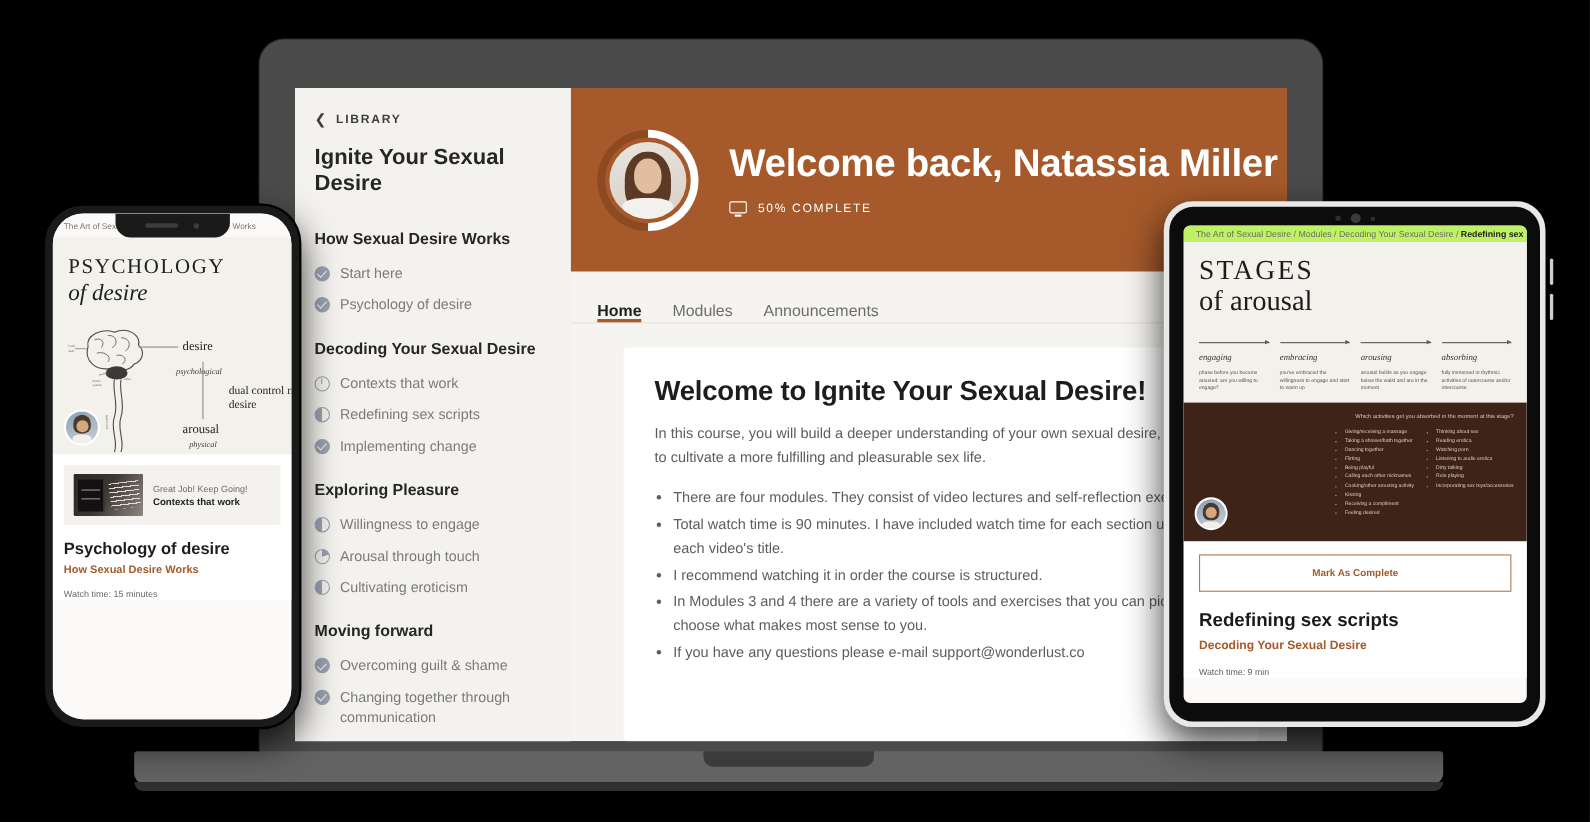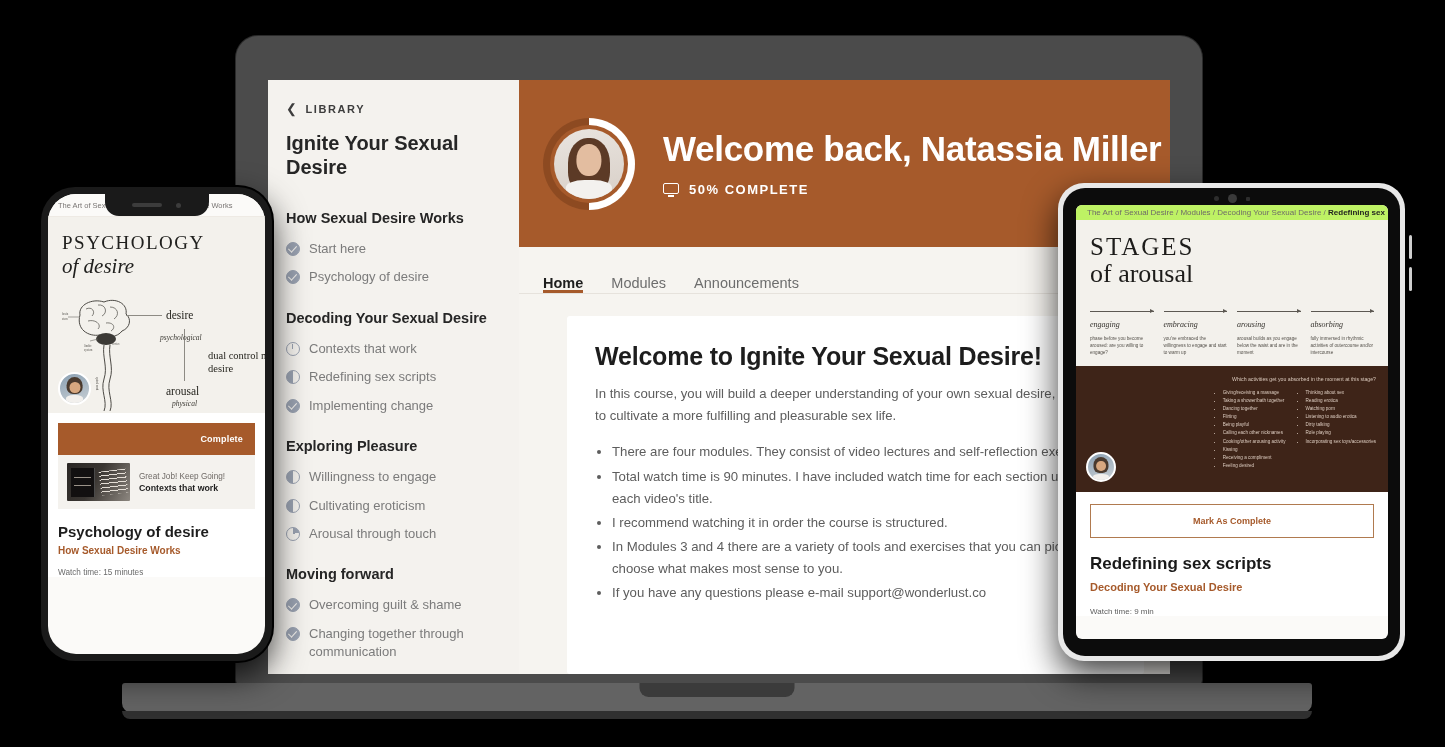--- a/index.html
+++ b/index.html
@@ -127,21 +127,21 @@
   .progress-row { display: flex; align-items: center; gap: 10px; }
   .monitor-icon { width: 16px; height: 14px; position: relative; flex: none; }
   .monitor-icon .scr {
     position: absolute; left: 0; top: 0; width: 16px; height: 11px;
     border: 1.6px solid #fff; border-radius: 2px;
   }
   .monitor-icon .stand {
     position: absolute; left: 5px; bottom: 0; width: 6px; height: 1.8px; background: #fff;
   }
   .progress-text {
-    font-size: 13px; font-weight: 700; letter-spacing: 1.5px; color: #fff;
+    font-size: 11px; font-weight: 400; letter-spacing: 1.5px; color: #fff;
   }
 
   .tabs {
     height: 47px; flex: none; background: #f6f4f0;
     display: flex; align-items: flex-end; gap: 28px;
     padding: 0 0 0 24px; border-bottom: 1px solid #e6e2dc;
   }
   .tab {
     font-size: 14.5px; color: #6d6d6d; 
     border-bottom: 3px solid transparent; line-height: 1;
@@ -400,26 +400,26 @@
             </div>
           </div>
 
           <div class="mod-group">
             <div class="mod-head">Exploring Pleasure</div>
             <div class="lesson">
               <span class="pie half"></span>
               <span class="lt">Willingness to engage</span>
             </div>
             <div class="lesson">
+              <span class="pie quarter"></span>
+              <span class="lt">Arousal through touch</span>
+            </div>
+            <div class="lesson">
               <span class="pie half"></span>
               <span class="lt">Cultivating eroticism</span>
-            </div>
-            <div class="lesson">
-              <span class="pie quarter"></span>
-              <span class="lt">Arousal through touch</span>
             </div>
           </div>
 
           <div class="mod-group">
             <div class="mod-head">Moving forward</div>
             <div class="lesson">
               <span class="pie done"></span>
               <span class="lt">Overcoming guilt &amp; shame</span>
             </div>
             <div class="lesson">
@@ -521,21 +521,20 @@
         <div class="lbl-ar-s">physical</div>
 
         <div class="pip-av">
           <span class="h"></span>
             <span class="f"></span>
             <span class="b"></span>
         </div>
       </div>
 
       <div class="ph-body">
-        <div class="complete-bar">Complete</div>
         <div class="nextup">
           <div class="nextup-thumb">
             <span class="bk"></span>
               <span class="pg"></span>
           </div>
           <div>
             <div class="nextup-t1">Great Job! Keep Going!</div>
             <div class="nextup-t2">Contexts that work</div>
           </div>
         </div>

